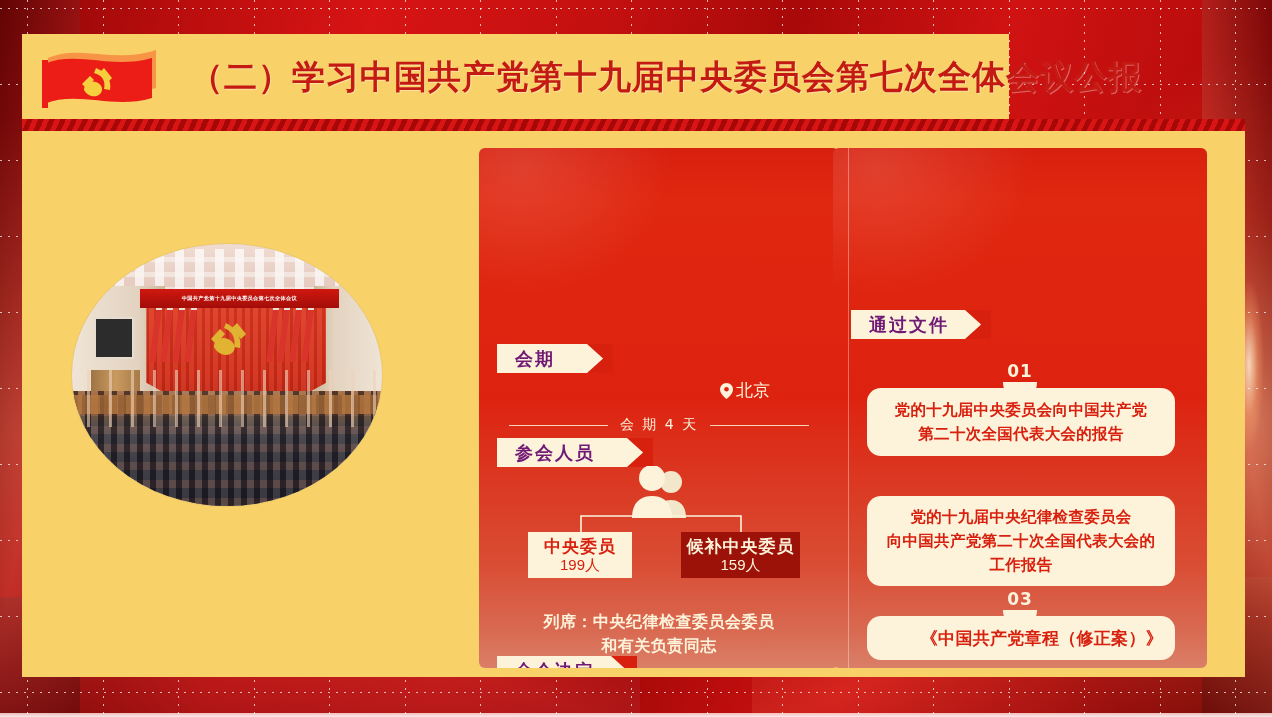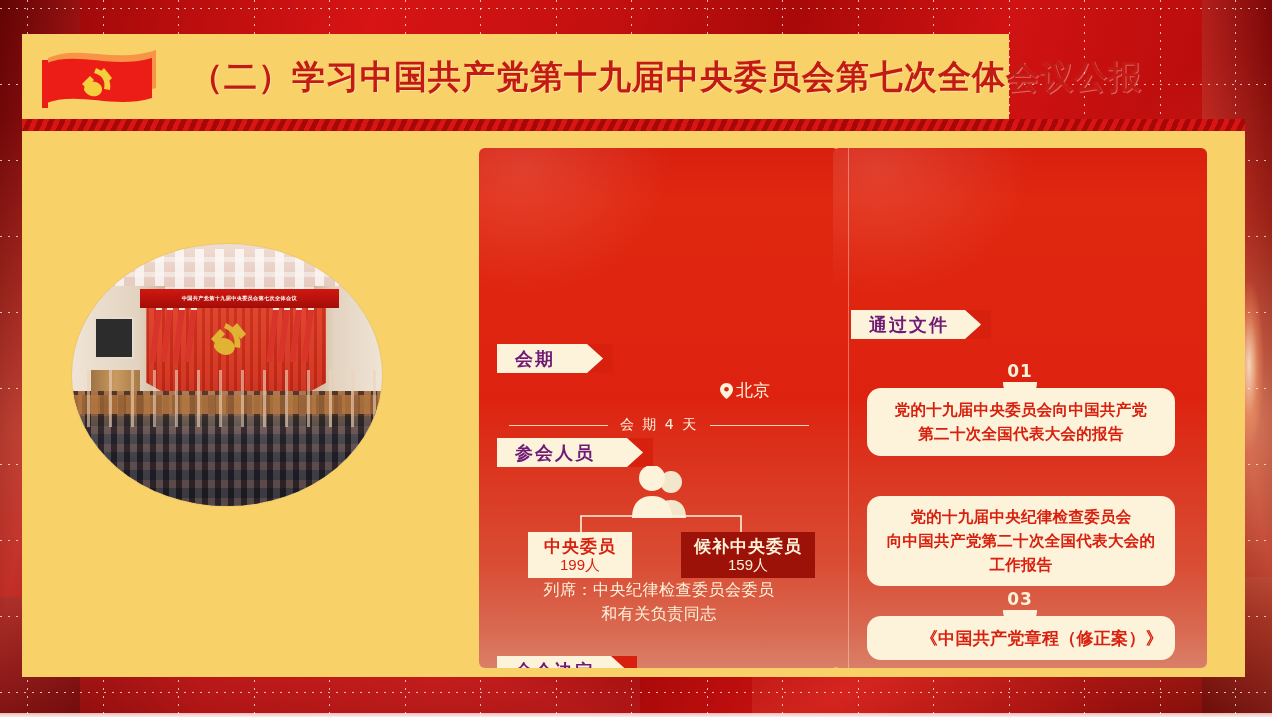--- a/index.html
+++ b/index.html
@@ -168,24 +168,24 @@
 
   
   #peopleIcon{ position:absolute; left:50%; top:318px; transform:translateX(-50%); width:66px; height:52px; }
   #connector{ position:absolute; left:68px; top:360px; width:228px; height:28px; }
 
   .pbox{ position:absolute; height:46px; display:flex; flex-direction:column;
     align-items:center; justify-content:center; line-height:1.15; }
   .pbox .t1{ font-size:17px; font-weight:bold; letter-spacing:1px; }
   .pbox .t2{ font-size:15px; }
   #boxCC{ left:49px; top:384px; width:104px; background:#fdf3da; color:#d8200f; }
-  #boxALT{ left:202px; top:384px; width:134px; background:#9c1208; color:#fdf3da; }
-
-  #attendees{ left:18px; top:430px; width:324px; text-align:center;
-    font-size:16px; font-weight:normal; line-height:1.5; letter-spacing:.5px; }
+  #boxALT{ left:202px; top:384px; width:119px; background:#9c1208; color:#fdf3da; }
+
+  #attendees{ left:18px; top:462px; width:324px; text-align:center;
+    font-size:16px; font-weight:bold; line-height:1.5; letter-spacing:.5px; }
 
   
   .doc{ position:absolute; left:34px; width:308px;
     background:#fdf3da; border-radius:14px;
     display:flex; align-items:center; justify-content:center; text-align:center;
     color:#d8200f; font-weight:bold; font-size:15.5px; line-height:1.55;
     font-family:"DejaVu Sans","Liberation Sans",sans-serif;
     padding:8px 12px; letter-spacing:.3px; }
   .docnum{ position:absolute; left:50%; transform:translateX(-50%);
     width:34px; height:30px; color:#fdf3da; font-size:17px; font-weight:bold;

